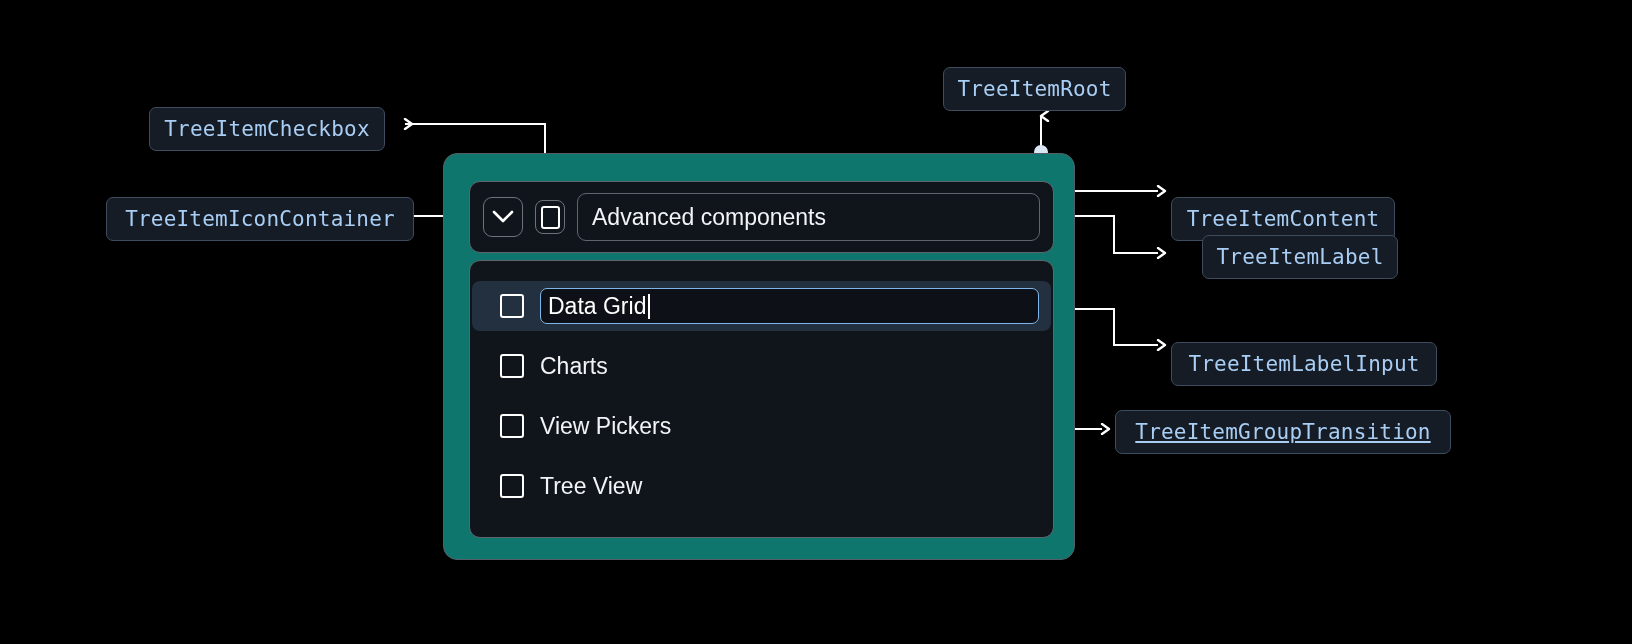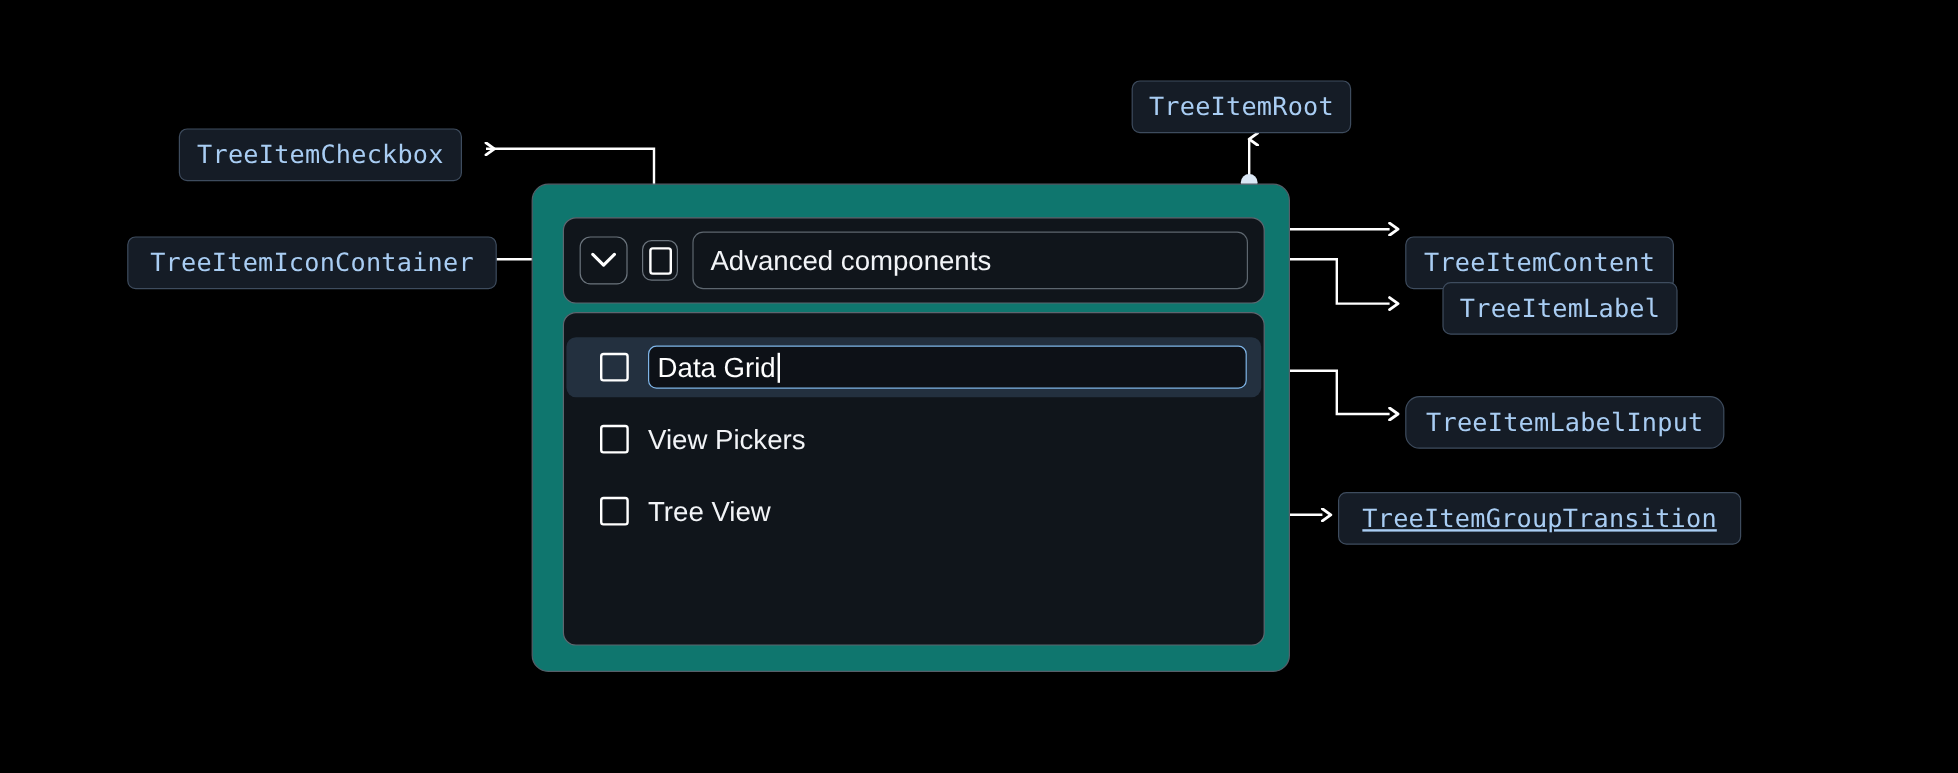--- a/index.html
+++ b/index.html
@@ -261,37 +261,41 @@
     <div class="group-transition">
 
       <div class="child-row selected">
         <span class="child-cb"></span>
         <span class="label-input">
           <span>Data Grid</span>
           <span class="caret"></span>
         </span>
       </div>
 
+      <div class="child-row">
+        <span class="child-cb"></span>
+        <span class="child-label">Charts</span>
+      </div>
 
       <div class="child-row">
         <span class="child-cb"></span>
         <span class="child-label">View Pickers</span>
       </div>
 
       <div class="child-row">
         <span class="child-cb"></span>
         <span class="child-label">Tree View</span>
       </div>
 
     </div>
   </div>
 
   <div id="chips">
       <div class="chip" style="left: 149px; top: 107px; width: 236px;">TreeItemCheckbox</div>
       <div class="chip" style="left: 77px; top: 197px; width: 308px; margin-left: 29px;">TreeItemIconContainer</div>
       <div class="chip" style="left: 943px; top: 67px; width: 183px;">TreeItemRoot</div>
       <div class="chip" style="left: 1171px; top: 173px; width: 224px; margin-top: 24px;">TreeItemContent</div>
       <div class="chip" style="left: 1171px; top: 235px; width: 196px; margin-left: 31px;">TreeItemLabel</div>
-      <div class="chip" style="left: 1171px; top: 330px; width: 266px; border-radius: 12px;">TreeItemLabelInput</div>
+      <div class="chip" style="left: 1171px; top: 342px; width: 266px;">TreeItemLabelInput</div>
       <div class="chip" style="left: 1115px; top: 410px; width: 336px; text-decoration: underline;">TreeItemGroupTransition</div>
     </div>
 
 </div>
 
 </body></html>

